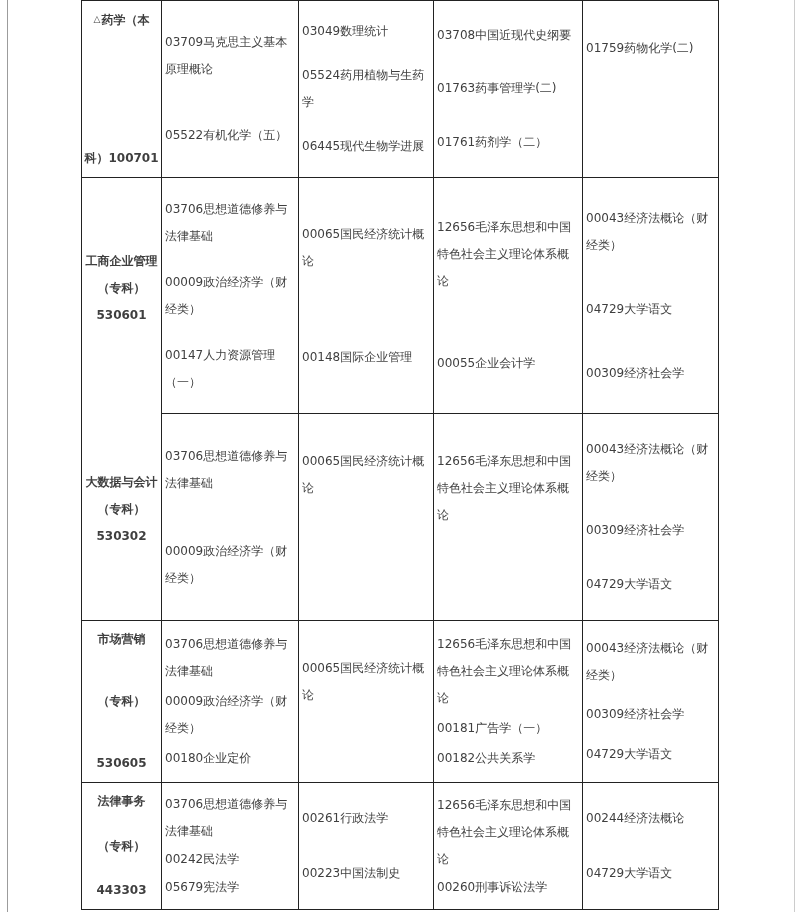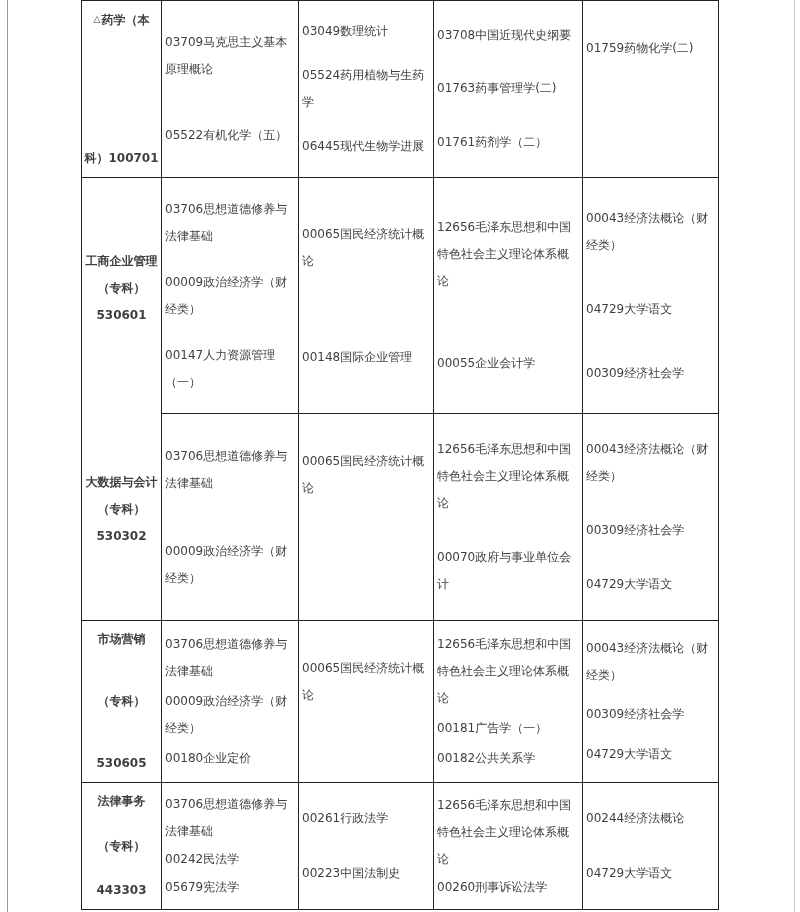--- a/index.html
+++ b/index.html
@@ -91,21 +91,20 @@
 
     <div class="cell courses">
       <p class="course">03706思想道德修养与法律基础</p>
       <p class="course">00009政治经济学（财经类）</p>
     </div>
     <div class="cell courses">
       <p class="course">00065国民经济统计概论</p>
     </div>
     <div class="cell courses">
       <p class="course">12656毛泽东思想和中国特色社会主义理论体系概论</p>
-      <p class="course">00070政府与事业单位会计</p>
     </div>
     <div class="cell courses">
       <p class="course">00043经济法概论（财经类）</p>
       <p class="course">00309经济社会学</p>
       <p class="course">04729大学语文</p>
     </div>
 
     <div class="cell prog">
       <div class="pline">市场营销</div>
       <div class="pline">（专科）</div>

